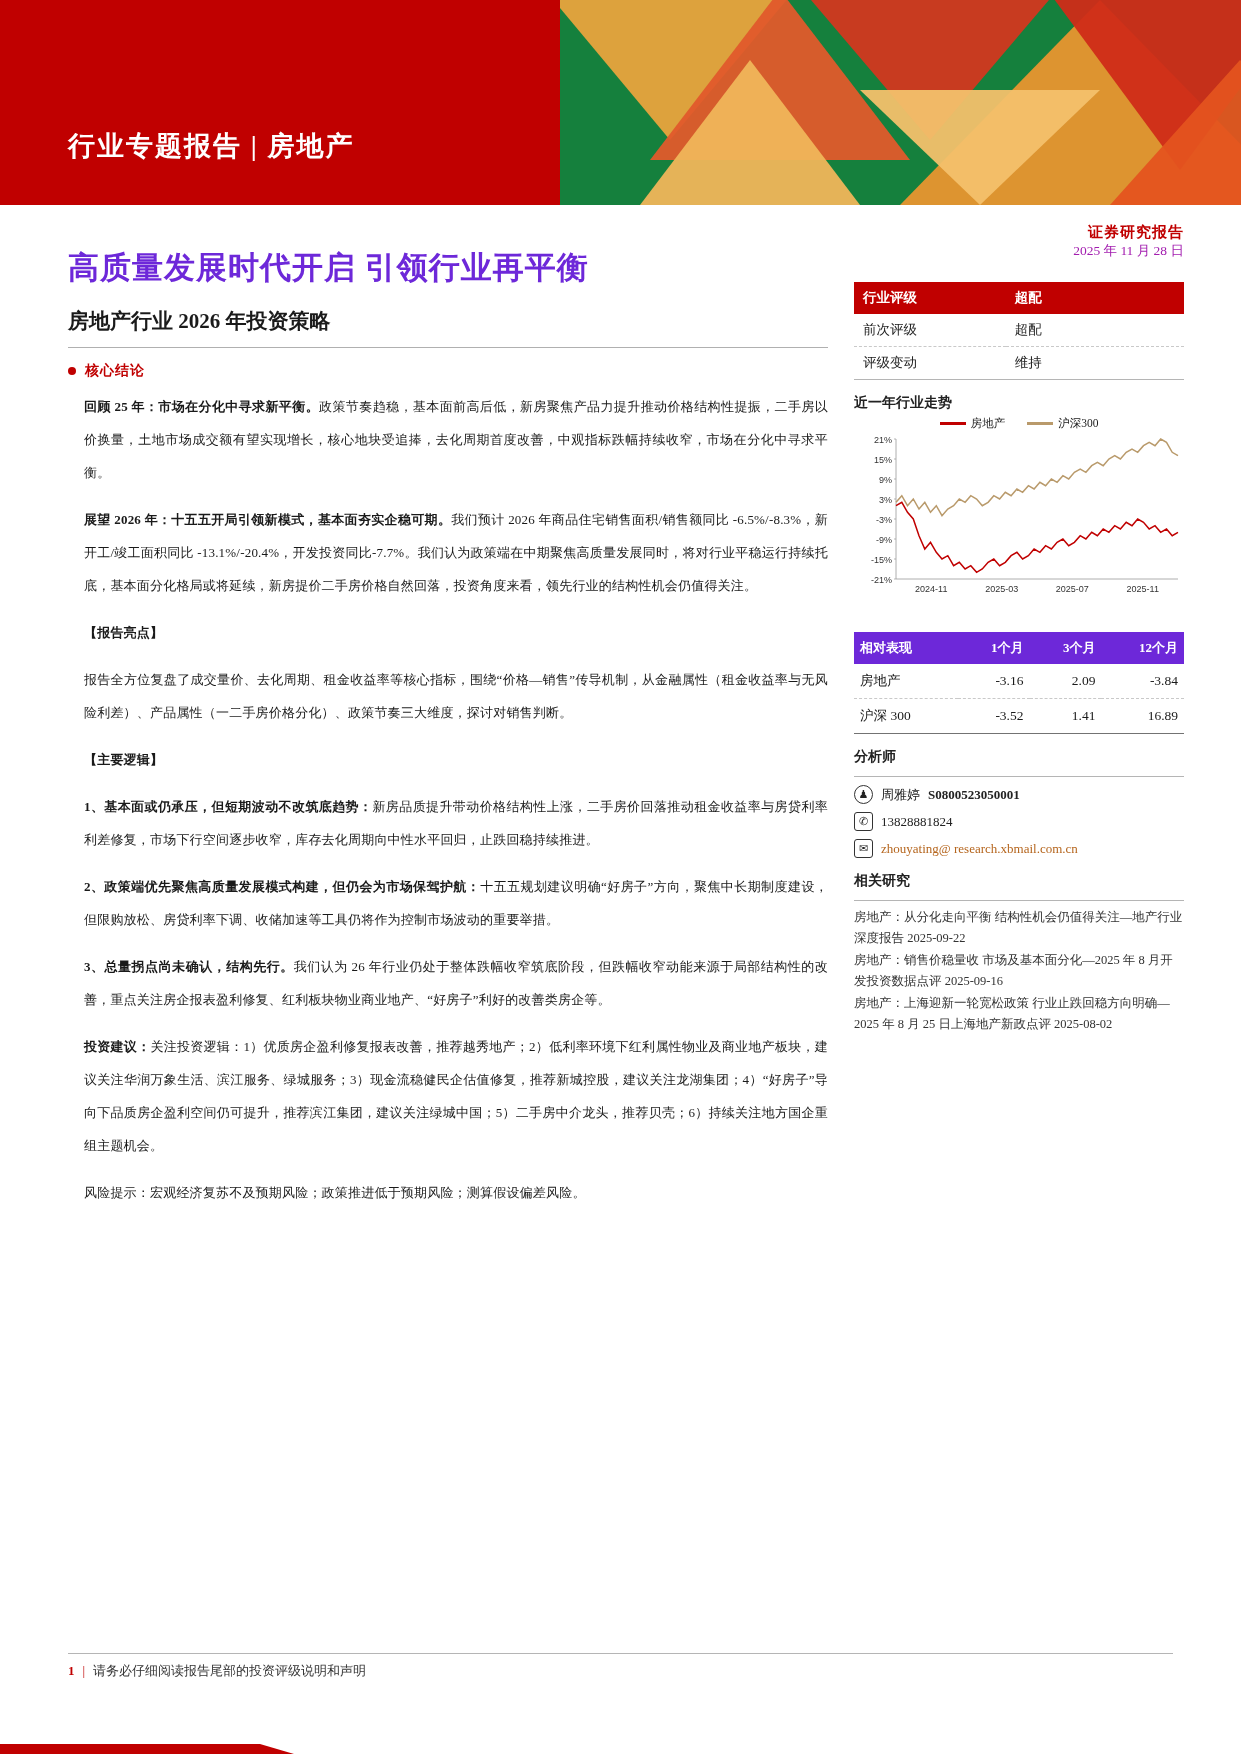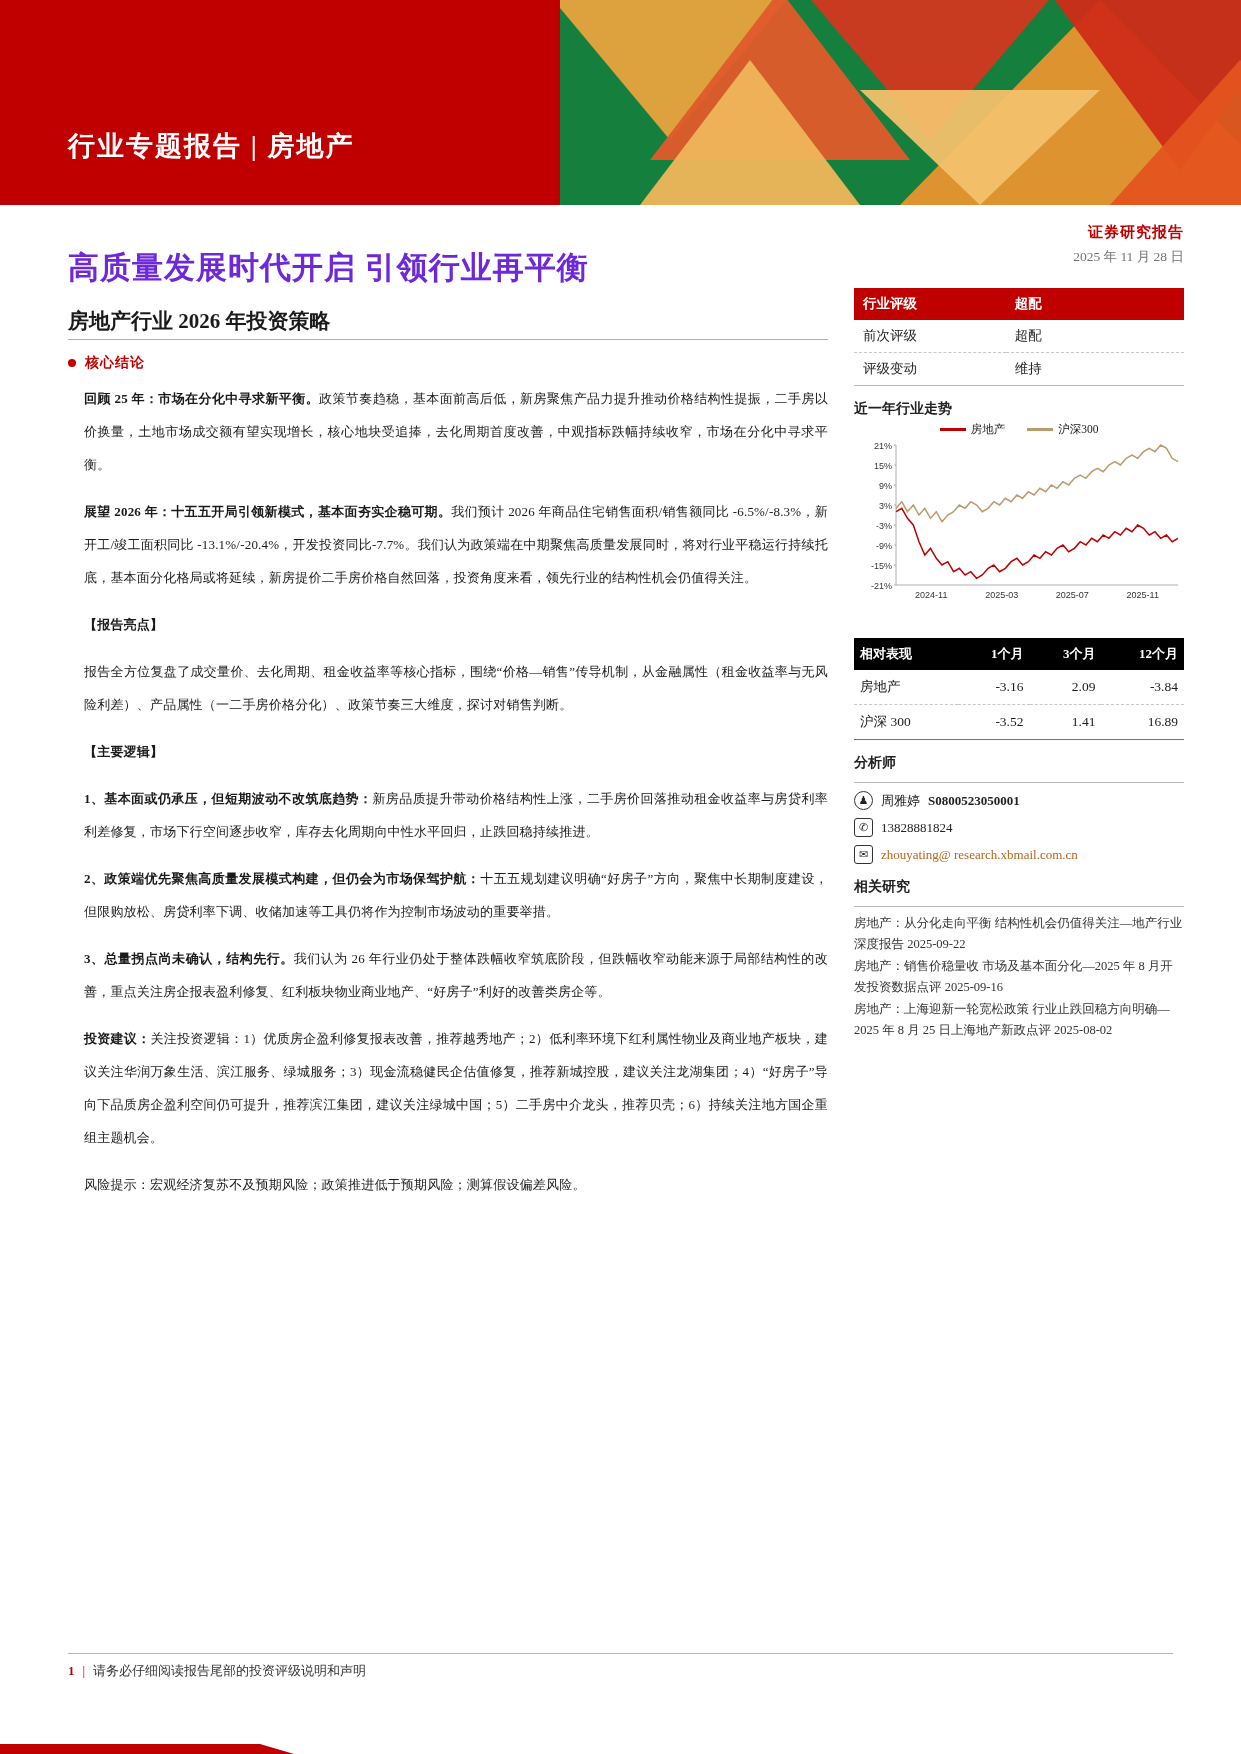--- a/index.html
+++ b/index.html
@@ -49,21 +49,21 @@
   .main-title {
     margin-top: 42px;
     font-size: 31px; font-weight: bold; color: #6d28d9;
     letter-spacing: 1px;
     width: 760px;
   }
   .sub-title {
     margin-top: 18px;
     font-size: 21px; font-weight: bold; color: #1a1a1a;
     width: 760px;
-    padding-bottom: 4px;
+    padding-bottom: 12px;
     border-bottom: 1px solid #b0b0b0;
   }
 
   .content-wrap { display: flex; gap: 26px; }
   .left-col { width: 760px; }
   .right-col { width: 330px; padding-top: 18px; }
 
   
   .core-head {
     display: flex; align-items: center; gap: 9px;
@@ -82,21 +82,21 @@
     text-align: justify;
     letter-spacing: 0.2px;
   }
   .b { font-weight: bold; }
 
   
   .rr-title {
     text-align: right; font-size: 15px; font-weight: bold; color: #c00000;
     letter-spacing: 1px;
   }
-  .rr-date { text-align: right; font-size: 13.5px; color: #737373; margin-top: 6px; }
+  .rr-date { text-align: right; font-size: 13.5px; color: #a21caf; }
 
   table.rating {
     width: 100%; border-collapse: collapse; margin-top: 22px;
     font-size: 13.5px;
   }
   table.rating th {
     background: #c00000; color: #fff; font-weight: bold;
     text-align: left; padding: 7px 9px; font-size: 13.5px;
   }
   table.rating td {
@@ -112,21 +112,21 @@
   
   .chart-box { width: 100%; height: 200px; position: relative; }
   .legend { display:flex; gap: 22px; justify-content:center; font-size: 11.5px; margin-bottom: 2px; }
   .legend .item { display:flex; align-items:center; gap:5px; }
   .legend .sw { width: 26px; height: 3px; display:inline-block; }
 
   table.perf {
     width: 100%; border-collapse: collapse; margin-top: 16px; font-size: 13.5px;
   }
   table.perf th {
-    background: #000000; color:#fff; padding: 7px 6px; text-align:left; font-size:13px;
+    background: #6d28d9; color:#fff; padding: 7px 6px; text-align:left; font-size:13px;
   }
   table.perf th.num, table.perf td.num { text-align: right; }
   table.perf td { padding: 8px 6px; border-bottom: 1px dashed #c9c9c9; }
   table.perf tr:last-child td { border-bottom: 1px solid #737373; }
 
   .analyst-row { display:flex; align-items:center; gap: 8px; font-size: 13px; margin-top: 8px; color:#222; }
   .ico {
     width: 19px; height: 19px; border: 1px solid #333; border-radius: 50%;
     display:flex; align-items:center; justify-content:center; font-size: 11px;
     flex: 0 0 auto; background:#fff;

